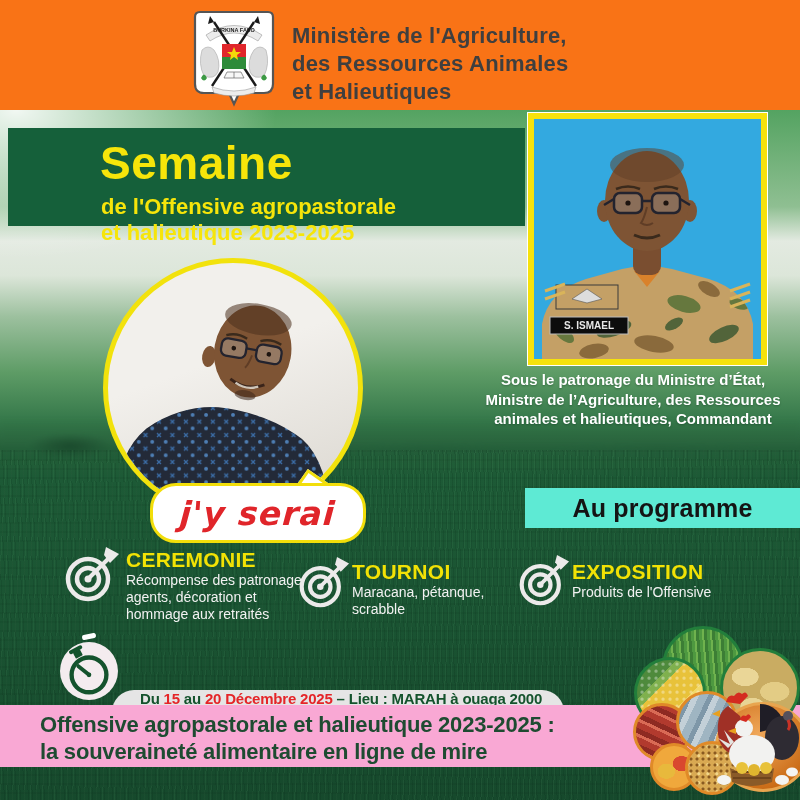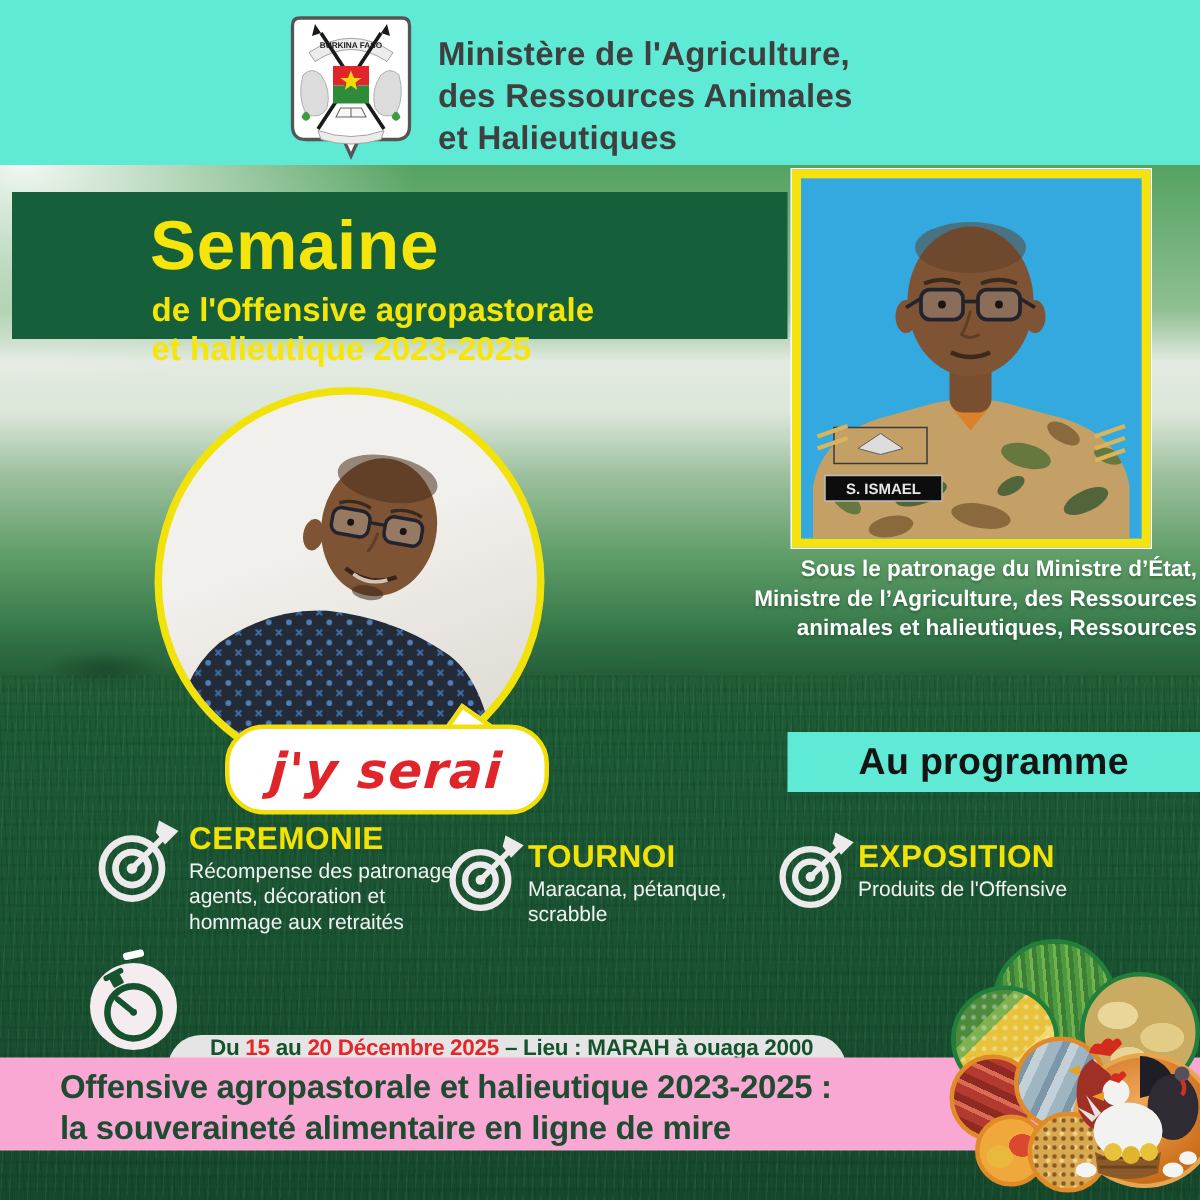--- a/index.html
+++ b/index.html
@@ -1,21 +1,21 @@
 <!DOCTYPE html>
 <html><head>
 <meta charset="utf-8">
 <style>
   html,body{margin:0;padding:0;background:#222;}
   .poster{position:relative;width:800px;height:800px;overflow:hidden;
           font-family:"Liberation Sans",sans-serif;background:#fff;}
   .abs{position:absolute;}
 
   
-  .header{left:0;top:0;width:800px;height:110px;background:#5eead4;z-index:10;}
+  .header{left:0;top:0;width:800px;height:110px;background:#f97316;z-index:10;}
   .ministry-title{left:292px;top:22px;width:420px;color:#3f3f3f;font-size:22px;
                   line-height:28px;font-weight:600;letter-spacing:.2px;}
 
   
   .bg{left:0;top:110px;width:800px;height:690px;z-index:0;
       background:
         radial-gradient(420px 240px at 2% 0%, rgba(255,255,255,.92), rgba(255,255,255,0) 62%),
         linear-gradient(180deg,
           #54A361 0%, #8FBF92 14%, #E3EAE1 19%, #DCE6D9 24%, #9CC09E 30%,
           #5E9C66 38%, #35784A 45%, #266039 49%, #1D5A36 53%,
@@ -41,21 +41,21 @@
   
   .portrait{left:528px;top:113px;width:227px;height:240px;border:6px solid #F6E20C;
             background:#33A9E0;z-index:3;box-shadow:0 0 0 1px #fff;}
   
   .roundphoto{left:103px;top:258px;width:250px;height:250px;border-radius:50%;
               border:5px solid #F2E20C;overflow:hidden;z-index:3;
               background:linear-gradient(160deg,#F2F0EC 40%,#DAD6CF);}
 
   
   .patronage{left:468px;top:370px;width:330px;color:#ffffff;font-size:15px;line-height:19.5px;
-             font-weight:600;text-align:right;z-index:2;text-shadow:0 1px 2px rgba(0,40,20,.35);}
+             font-weight:600;text-align:center;z-index:2;text-shadow:0 1px 2px rgba(0,40,20,.35);}
   .patronage b{font-weight:800;}
 
   
   .bubble{left:150px;top:483px;width:210px;height:54px;background:#fff;border:3px solid #F2DE0A;
           border-radius:26px;z-index:5;display:flex;align-items:center;justify-content:center;}
   .bubble-text{color:#E0252A;font-size:33px;font-weight:800;font-style:italic;
                font-family:"DejaVu Sans",sans-serif;letter-spacing:1px;transform:skewX(-4deg);}
   .bubble-tail{left:298px;top:474px;width:20px;height:20px;background:#fff;border:3px solid #F2DE0A;
                transform:rotate(-55deg);z-index:4;}
 
@@ -212,21 +212,21 @@
           <line x1="11" y1="180" x2="31" y2="173"></line>
       </g>
       <rect x="16" y="198" width="78" height="17" fill="#0D0D0D" stroke="#BBBBBB"></rect>
       <text x="55" y="210" text-anchor="middle" font-size="10" font-weight="bold" fill="#E8E8E8">S. ISMAEL</text>
     </svg>
   </div>
 
   <div class="abs patronage">
     <div>Sous le patronage du Ministre d’État,</div>
     <div>Ministre de l’Agriculture, des Ressources</div>
-    <div><span>animales et halieutiques, </span><b>Ressources</b></div>
+    <div><span>animales et halieutiques, </span><b>Commandant</b></div>
   </div>
 
   <div class="abs roundphoto">
     <svg width="250" height="250" viewBox="0 0 260 260">
       <defs>
         <pattern id="shirtpat" width="14" height="14" patternUnits="userSpaceOnUse">
           <rect width="14" height="14" fill="#232A38"></rect>
           <circle cx="4" cy="4" r="2" fill="#4E7FB5"></circle>
           <path d="M9,9 l4,4 M13,9 l-4,4" stroke="#3C6EA8" stroke-width="1.4"></path>
         </pattern>

